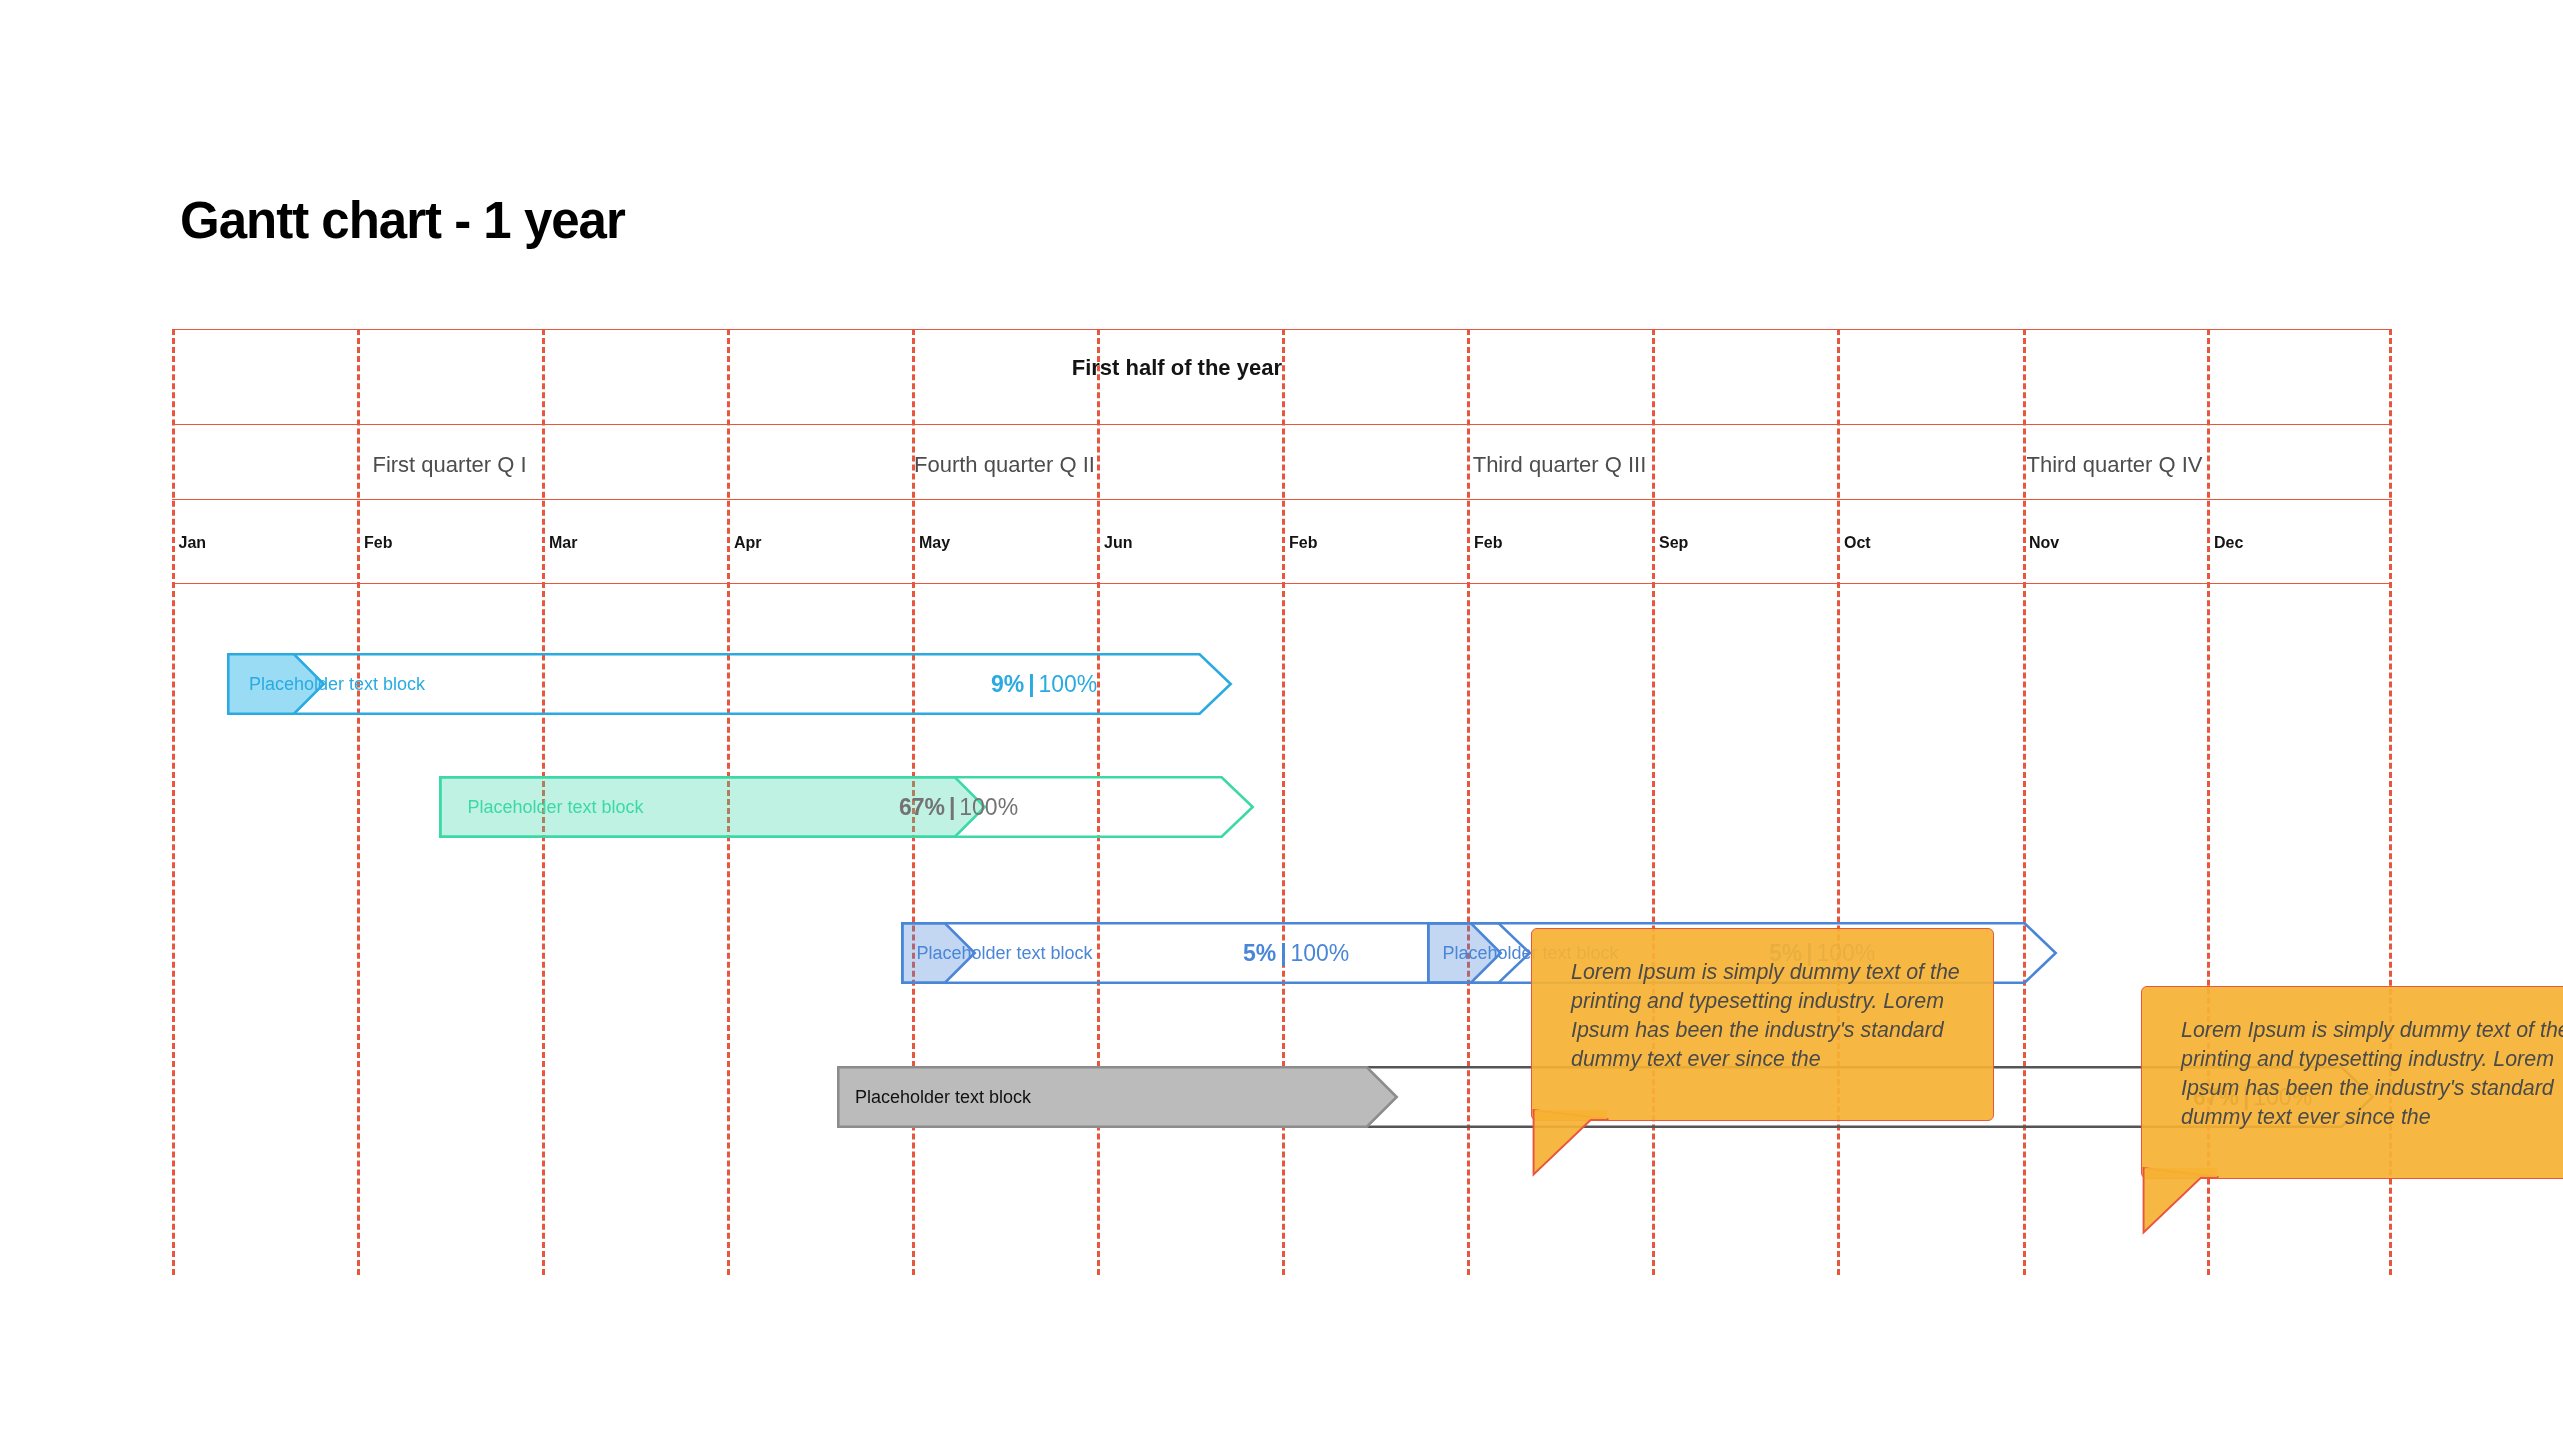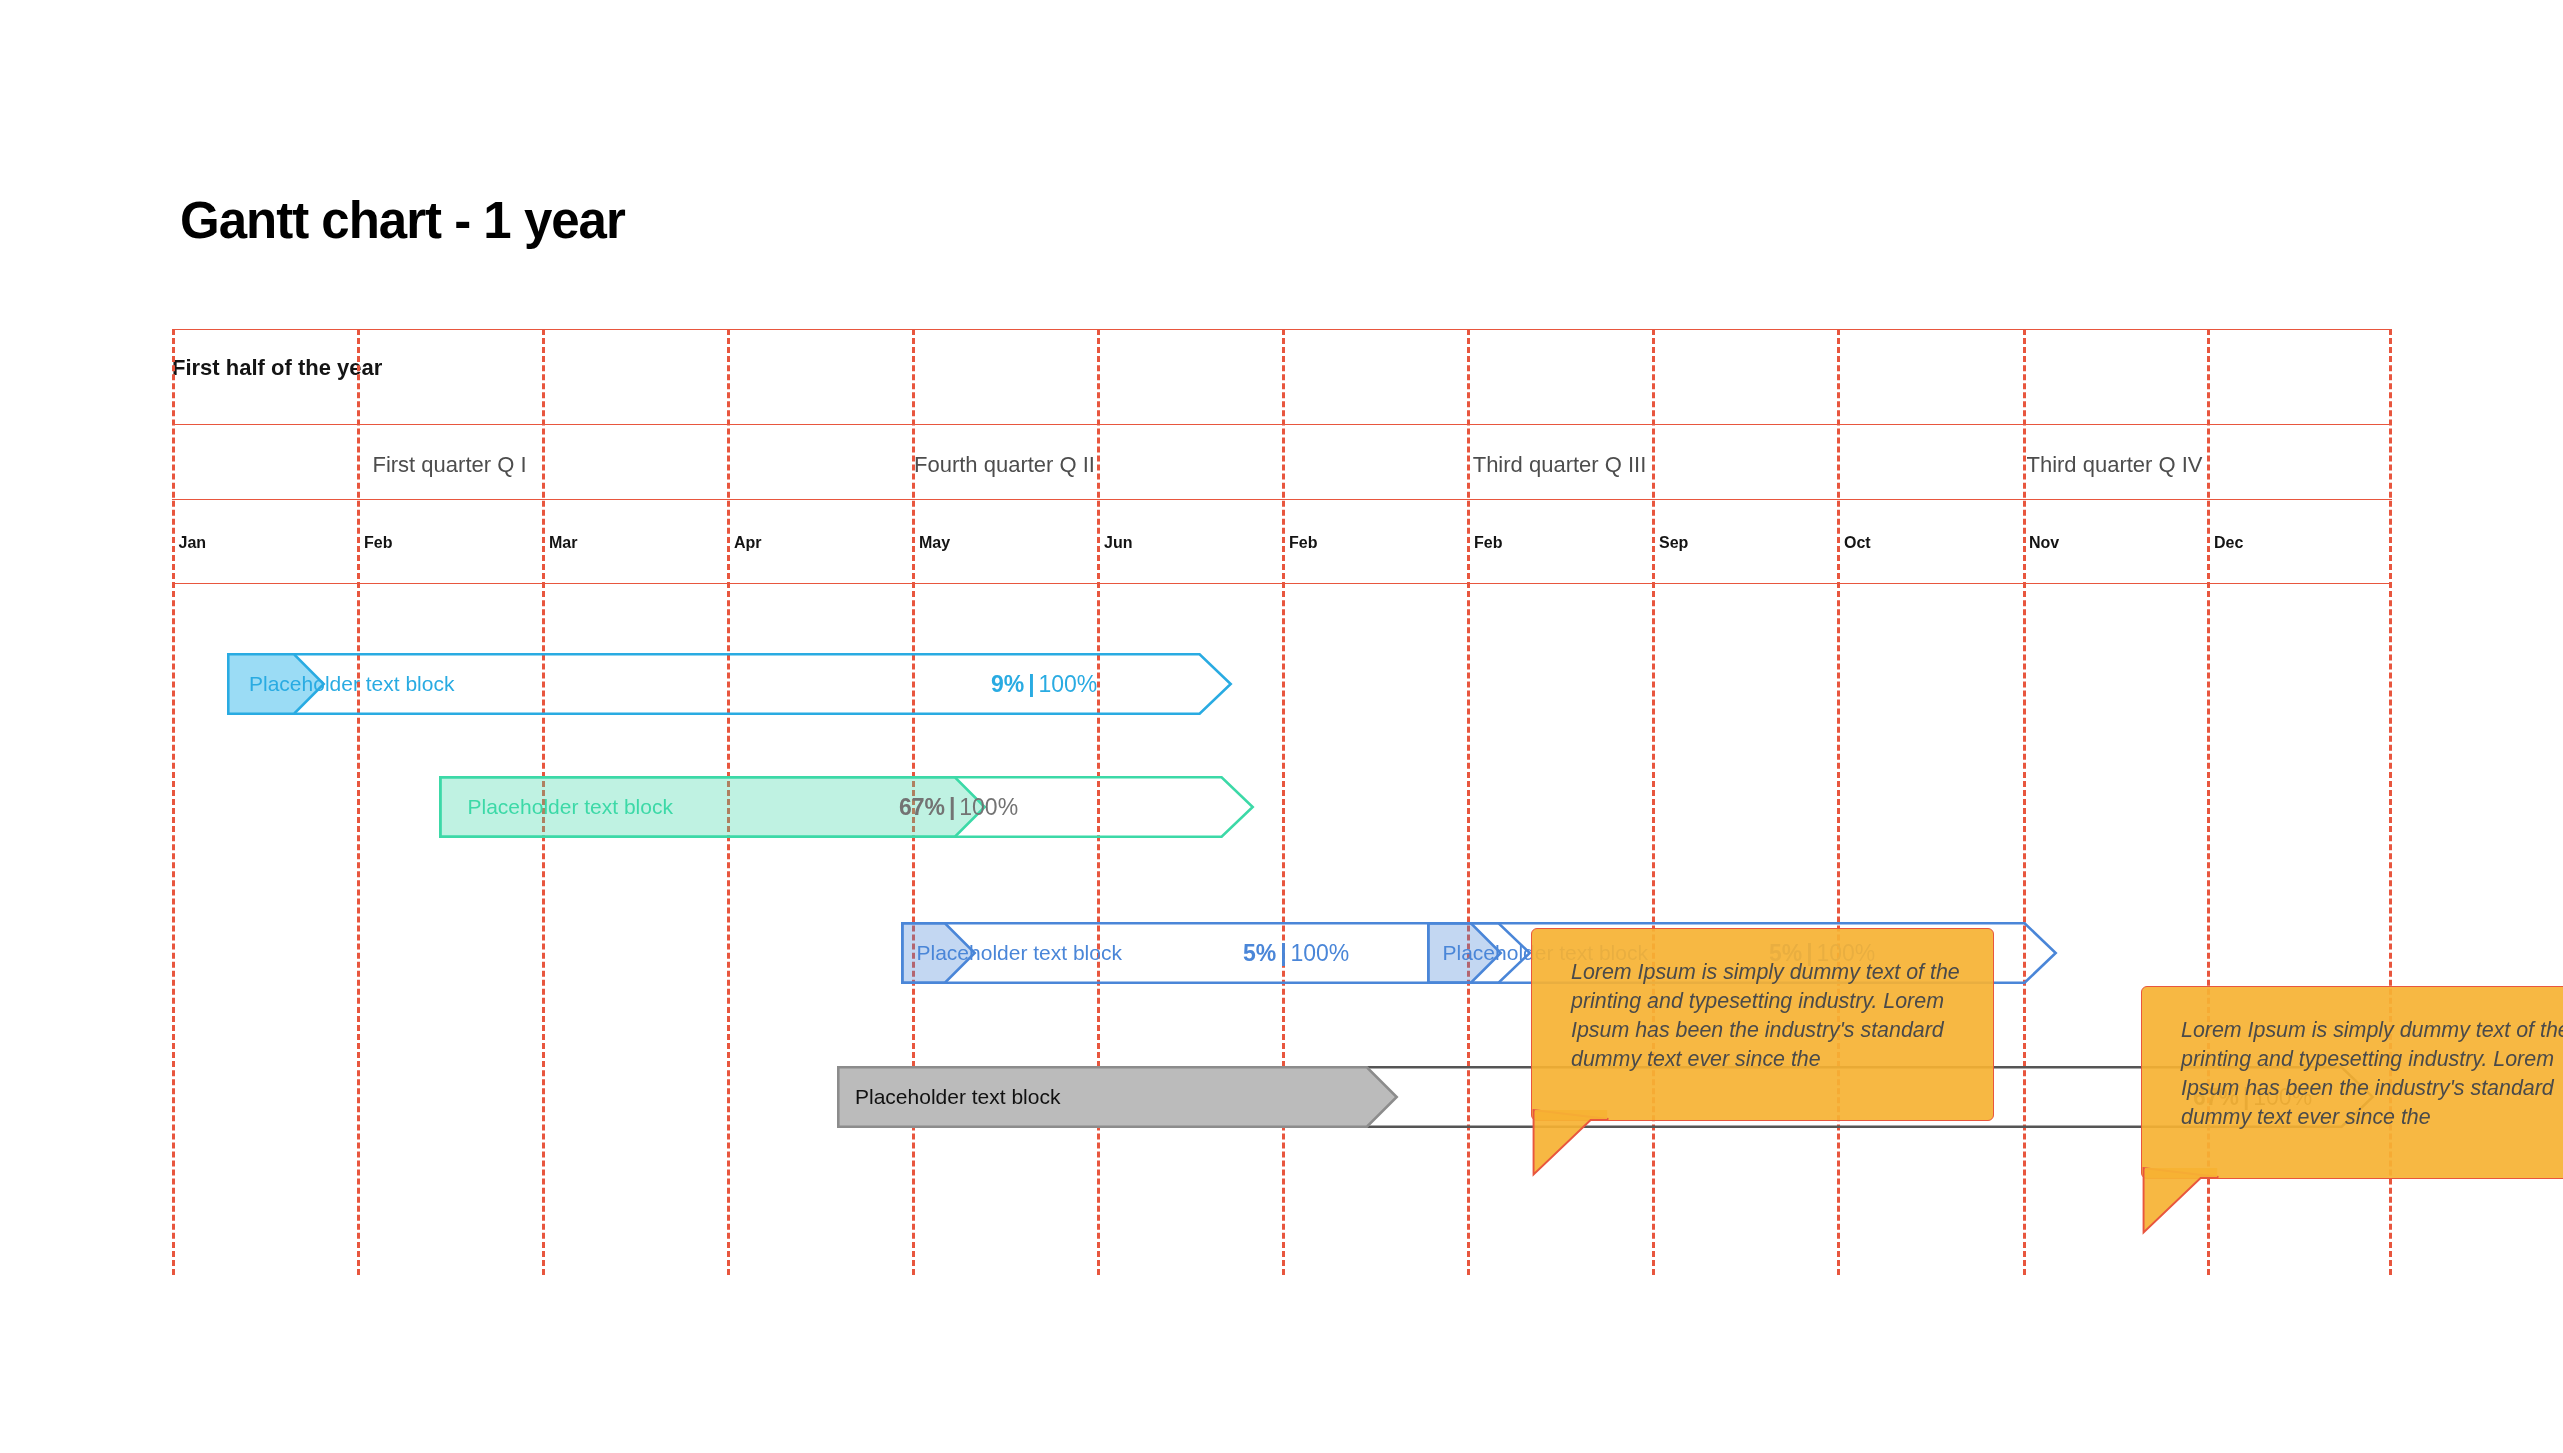--- a/index.html
+++ b/index.html
@@ -30,21 +30,21 @@
   .vline.edge{border-left:3.2px dashed #E8563E;}
 
   
   .hline{
     position:absolute;left:0;width:2220px;height:0;
     border-top:1.9px solid #E8563E;
   }
 
   
   .half-label{
-    position:absolute;text-align:left;
+    position:absolute;text-align:right;
     font-size:22px;font-weight:bold;color:#141414;
     white-space:nowrap;
   }
   .quarter-label{
     position:absolute;text-align:center;
     font-size:22px;color:#4D4D4D;white-space:nowrap;
   }
   .month-label{
     position:absolute;
     font-size:16px;font-weight:bold;color:#141414;white-space:nowrap;
@@ -61,21 +61,21 @@
     box-sizing:border-box;
   }
   .track svg{display:block;width:100%;height:100%;overflow:visible;}
 
   
   .fill{position:absolute;left:0;top:0;height:100%;}
   .fill svg{display:block;width:100%;height:100%;overflow:visible;}
 
   .bar-text{
     position:absolute;top:0;height:56px;line-height:62px;
-    font-size:21px;white-space:nowrap;pointer-events:none;
+    font-size:18px;white-space:nowrap;pointer-events:none;
   }
   .pct{
     position:absolute;top:0;height:62px;line-height:62px;
     font-size:23px;white-space:nowrap;pointer-events:none;
   }
   .pct b{font-weight:bold;}
   .pct .sep{font-weight:bold;padding:0 3.9px;}
   .pct .tot{font-weight:normal;}
 
   

